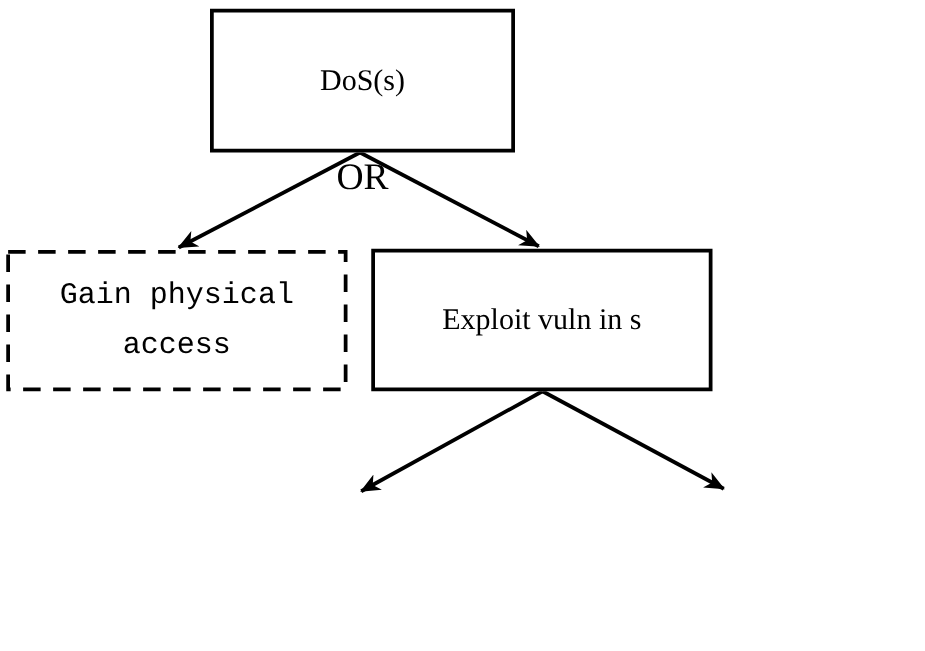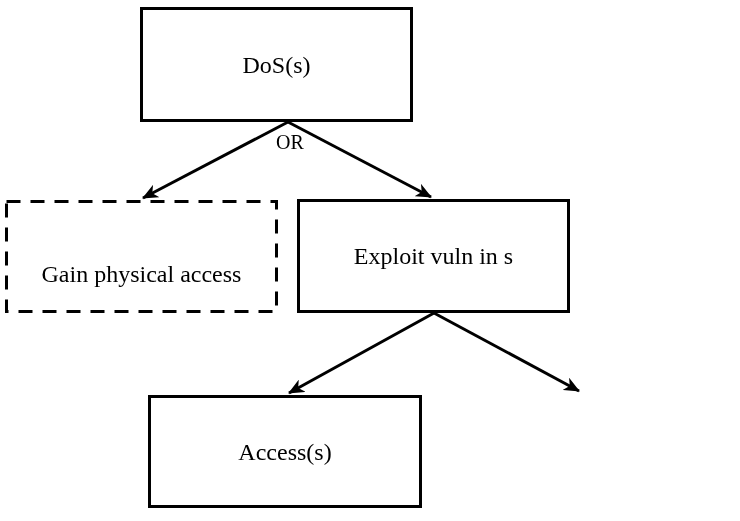--- a/index.html
+++ b/index.html
@@ -36,29 +36,29 @@
     line-height: 40px;
     z-index: 2;
   }
   .node.solid {
     border: 3px solid #000000;
   }
   .node.dashed-noborder {
     border: none;
     background: transparent;
   }
-  .node-root       { left: 140px; top: 7px;   width: 273px; height: 115px; }
-  .node-physical   { left: 5px;   top: 217px; width: 273px; height: 113px; }
+  .node-root       { left: 168px; top: 7px;   width: 244px; height: 115px; }
+  .node-physical   { left: 5px;   top: 200px; width: 273px; height: 113px; font-family: Liberation Mono, monospace; }
   .node-exploit    { left: 297px; top: 199px; width: 273px; height: 114px; }
   .node-access     { left: 148px; top: 395px; width: 274px; height: 113px; }
   .node-exploitdos { left: 449px; top: 395px; width: 274px; height: 113px; }
   .gate-label {
     position: absolute;
     transform: translate(-50%, -50%);
-    font-size: 20px;
+    font-size: 30px;
     line-height: 30px;
     z-index: 3;
     white-space: nowrap;
   }
   .gate-or  { left: 290px; top: 142px; }
   .gate-and { left: 437px; top: 333px; }
 </style>
 </head>
 <body>
 
@@ -84,20 +84,17 @@
   </div>
 
   <div class="node dashed-noborder node-physical">
     <span>Gain physical access</span>
   </div>
 
   <div class="node solid node-exploit">
     <span>Exploit vuln in s</span>
   </div>
 
-  <div class="node solid node-access">
-    <span>Access(s)</span>
-  </div>
 
 
   <span class="gate-label gate-or">OR</span>
 
 </div>
 
 </body></html>

